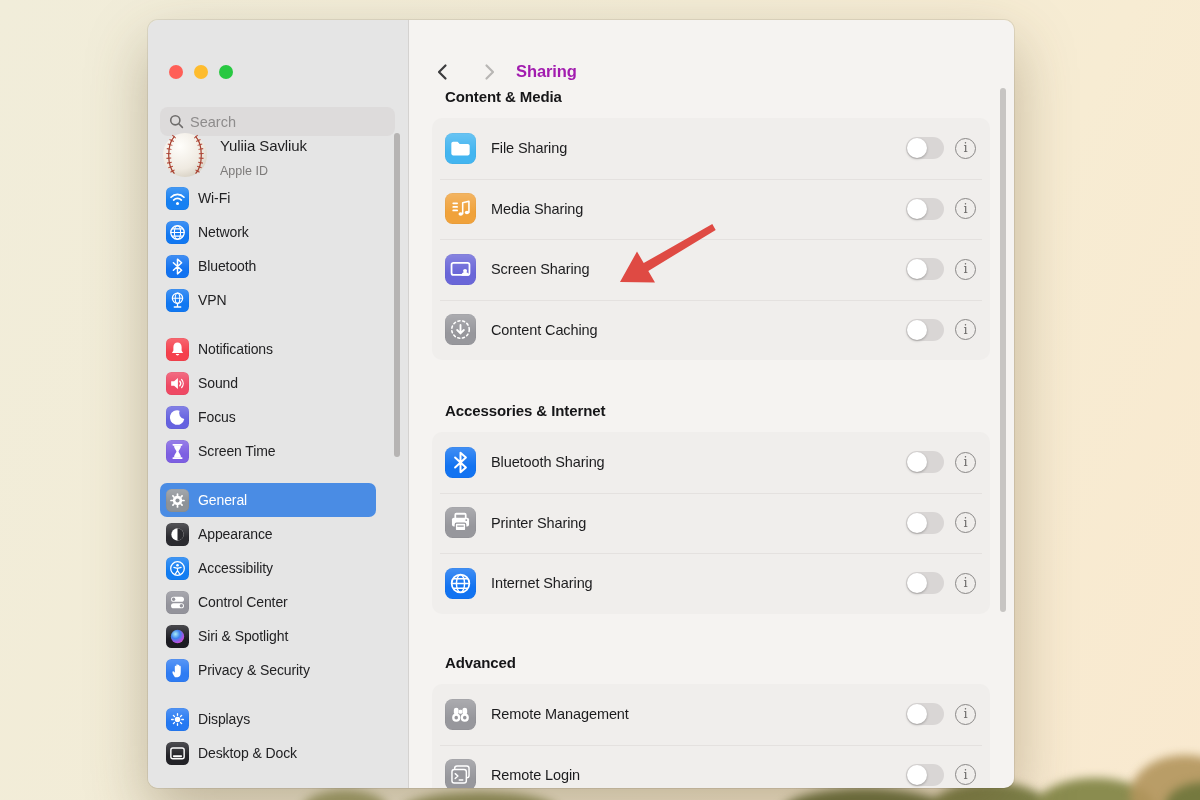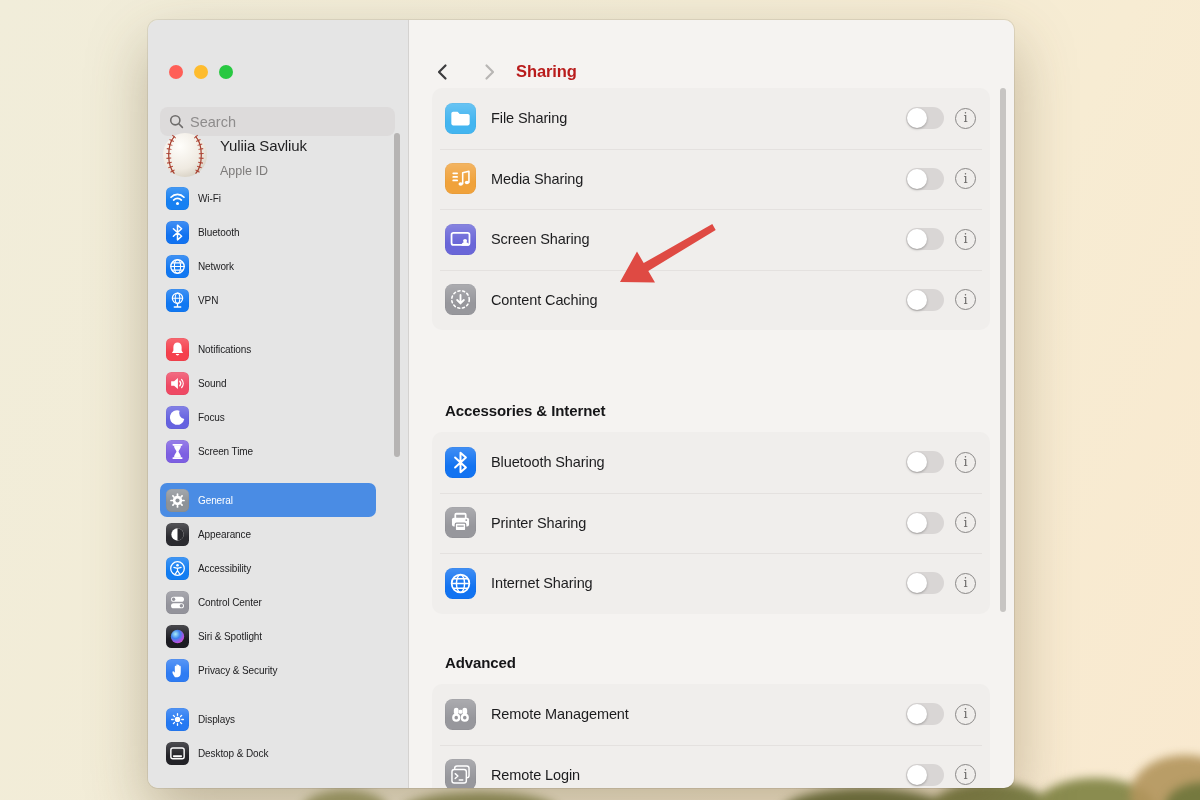--- a/index.html
+++ b/index.html
@@ -33,35 +33,35 @@
   .profile{position:absolute;top:112px;left:14px;display:flex;align-items:center;gap:12px;}
   .pname{font-size:15px;color:#1e1e20;letter-spacing:-.1px;}
   .psub{font-size:12.5px;color:#7d7b7a;margin-top:10px;}
   .nav{position:absolute;top:161px;left:12px;width:216px;}
   .navgroup{margin-bottom:15px;}
   .side-item{
     display:flex;align-items:center;height:34px;gap:9px;
     padding:0 8px 0 6px;border-radius:7px;cursor:default;
   }
   .side-item.selected{background:#4a8ce4;}
-  .side-label{font-size:10px;color:#222224;letter-spacing:-.1px;white-space:nowrap;}
+  .side-label{font-size:14px;color:#222224;letter-spacing:-.1px;white-space:nowrap;}
   .side-item.selected .side-label{color:#ffffff;}
   .side-scrollbar{position:absolute;left:246px;top:113px;width:6px;height:324px;border-radius:3px;background:#b6b4b3;}
   
   .tile{
     display:inline-flex;align-items:center;justify-content:center;flex:0 0 auto;
     background-image:linear-gradient(rgba(255,255,255,.20),rgba(255,255,255,0) 62%);
     box-shadow:inset 0 0 0 .5px rgba(0,0,0,.06);
   }
   .tile svg{display:block;}
   
   .main{position:relative;flex:1;background:#f5f3f1;border-left:1px solid #d4d2d0;}
   .nav-chevrons{position:absolute;top:43px;left:25px;display:flex;gap:28px;}
   .chev{width:18px;height:18px;}
-  .page-title{position:absolute;top:42px;left:107px;font-size:16.5px;font-weight:700;color:#b91c1c;letter-spacing:-.1px;}
+  .page-title{position:absolute;top:42px;left:107px;font-size:16.5px;font-weight:700;color:#a21caf;letter-spacing:-.1px;}
   .section{position:absolute;left:23px;width:558px;}
   .sec-title{font-size:15px;font-weight:700;color:#161618;margin:0 0 13px 13px;letter-spacing:-.1px;}
   .group{background:#f0eeec;border-radius:10px;overflow:hidden;width:558px;}
   .row{position:relative;display:flex;align-items:center;height:60.5px;padding:0 14px 0 13px;box-sizing:border-box;}
   .row:not(:first-child)::before{content:'';position:absolute;left:8px;right:8px;top:0;height:1px;background:#e4e1df;}
   .row-label{font-size:14.5px;color:#1c1c1e;margin-left:15px;letter-spacing:-.1px;}
   .spacer{flex:1;}
   .toggle{position:relative;width:38px;height:22px;border-radius:11px;background:#d9d6d5;flex:0 0 auto;}
   .knob{position:absolute;left:1px;top:1px;width:20px;height:20px;border-radius:50%;background:#ffffff;box-shadow:0 1px 2.5px rgba(0,0,0,.28);}
   .info{
@@ -131,36 +131,36 @@
             <span class="tile" style="width:23px;height:23px;border-radius:5.5px;background-color:#1680f2;">
               <svg viewBox="0 0 24 24" width="19" height="19">
                 <path d="M3.8,10.4 a11.3,11.3 0 0 1 16.4,0" stroke="#fff" fill="none" stroke-linecap="round" stroke-linejoin="round" stroke-width="2.2"></path>
                 <path d="M7.1,13.9 a7,7 0 0 1 9.8,0" stroke="#fff" fill="none" stroke-linecap="round" stroke-linejoin="round" stroke-width="2.2"></path>
                 <circle cx="12" cy="18.2" r="1.9" fill="#fff"></circle>
               </svg>
             </span>
             <span class="side-label">Wi-Fi</span>
           </div>
           <div class="side-item">
-            <span class="tile" style="width:23px;height:23px;border-radius:5.5px;background-color:#1273f1;">
-              <svg viewBox="0 0 24 24" width="19" height="19">
-                <path d="M6.8,7.2 L17.2,16.8 L12,21.3 L12,2.7 L17.2,7.2 L6.8,16.8" stroke="#fff" fill="none" stroke-linecap="round" stroke-linejoin="round" stroke-width="1.9"></path>
-              </svg>
-            </span>
-            <span class="side-label">Bluetooth</span>
-          </div>
-          <div class="side-item">
             <span class="tile" style="width:23px;height:23px;border-radius:5.5px;background-color:#1178f2;">
               <svg viewBox="0 0 24 24" width="19" height="19">
                 <circle cx="12" cy="12" r="8.5" stroke="#fff" fill="none" stroke-linecap="round" stroke-linejoin="round" stroke-width="1.7"></circle>
                 <ellipse cx="12" cy="12" rx="3.9" ry="8.5" stroke="#fff" fill="none" stroke-linecap="round" stroke-linejoin="round" stroke-width="1.4"></ellipse>
                 <path d="M3.6,12 H20.4 M5.2,7.4 H18.8 M5.2,16.6 H18.8" stroke="#fff" fill="none" stroke-linecap="round" stroke-linejoin="round" stroke-width="1.4"></path>
               </svg>
             </span>
             <span class="side-label">Network</span>
+          </div>
+          <div class="side-item">
+            <span class="tile" style="width:23px;height:23px;border-radius:5.5px;background-color:#1273f1;">
+              <svg viewBox="0 0 24 24" width="19" height="19">
+                <path d="M6.8,7.2 L17.2,16.8 L12,21.3 L12,2.7 L17.2,7.2 L6.8,16.8" stroke="#fff" fill="none" stroke-linecap="round" stroke-linejoin="round" stroke-width="1.9"></path>
+              </svg>
+            </span>
+            <span class="side-label">Bluetooth</span>
           </div>
           <div class="side-item">
             <span class="tile" style="width:23px;height:23px;border-radius:5.5px;background-color:#1178f2;">
               <svg viewBox="0 0 24 24" width="19" height="19">
                 <circle cx="12" cy="9.2" r="6.5" stroke="#fff" fill="none" stroke-linecap="round" stroke-linejoin="round" stroke-width="1.6"></circle>
                 <ellipse cx="12" cy="9.2" rx="2.9" ry="6.5" stroke="#fff" fill="none" stroke-linecap="round" stroke-linejoin="round" stroke-width="1.3"></ellipse>
                 <path d="M5.7,9.2 H18.3" stroke="#fff" fill="none" stroke-linecap="round" stroke-linejoin="round" stroke-width="1.3"></path>
                 <path d="M12,15.7 V20.2 M7.9,20.2 H16.1" stroke="#fff" fill="none" stroke-linecap="round" stroke-linejoin="round" stroke-width="1.7"></path>
               </svg>
             </span>
@@ -318,20 +318,21 @@
       <span class="chev">
         <svg viewBox="0 0 18 18" width="18" height="18">
             <path d="M6.5,2.5 L13,9 L6.5,15.5" fill="none" stroke="#b8b6b4" stroke-width="2.2" stroke-linecap="round" stroke-linejoin="round"></path>
           </svg>
       </span>
     </div>
     <div class="page-title">Sharing</div>
 
     <div id="sections-root">
         <div class="section" style="top:68px">
+          <div class="sec-title">Content &amp; Media</div>
           <div class="group">
             <div class="row">
               <span class="tile" style="width:31px;height:31px;border-radius:7.5px;background-color:#43b5f0;">
                 <svg viewBox="0 0 24 24" width="25" height="25">
                   <path d="M3.2,7.2 C3.2,6.2 4,5.4 5,5.4 H9.2 L11.2,7.6 H19 C20,7.6 20.8,8.4 20.8,9.4 V16.8 C20.8,17.8 20,18.6 19,18.6 H5 C4,18.6 3.2,17.8 3.2,16.8 Z" fill="#fff"></path>
                 </svg>
               </span>
               <span class="row-label">File Sharing</span>
               <span class="spacer"></span>
               <span class="toggle">

